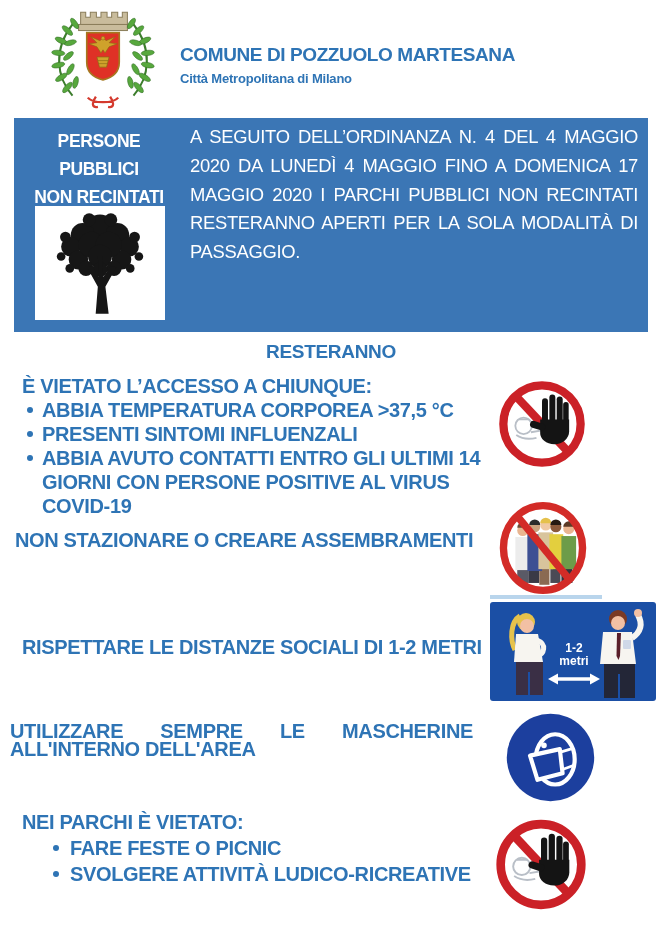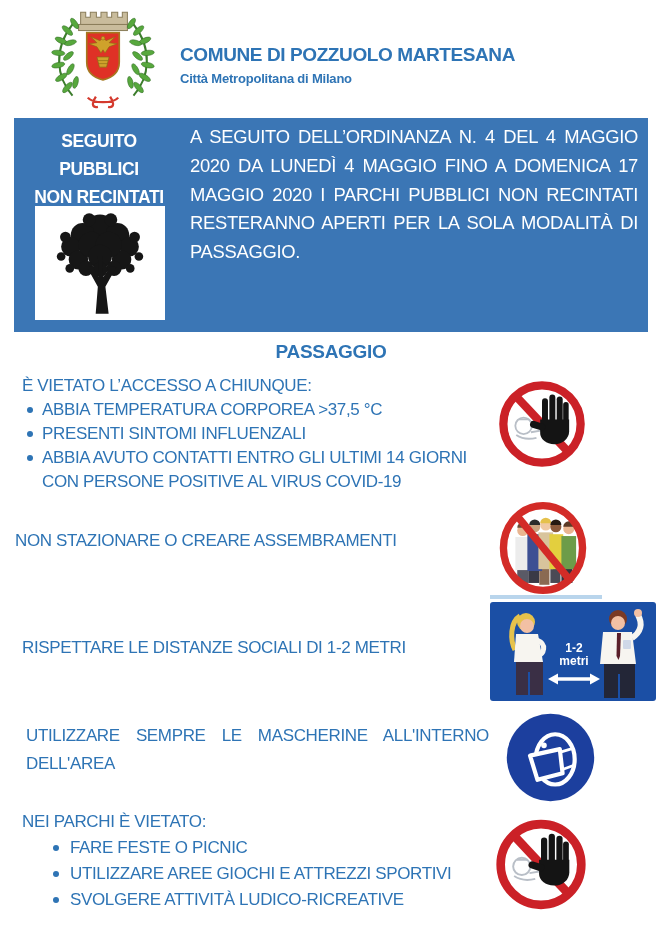--- a/index.html
+++ b/index.html
@@ -19,25 +19,25 @@
   .banner-title{margin-top:9px;text-align:center;color:#fff;font-weight:bold;
                 font-size:17.5px;line-height:28px;letter-spacing:-0.4px;}
   .tree-box{position:absolute;left:21px;top:88px;width:130px;height:114px;background:#fff;}
   .tree-box svg{position:absolute;left:3px;top:3px;}
   .banner-par{position:absolute;left:176px;top:5px;width:448px;color:#fff;font-weight:normal;
               font-size:18.4px;line-height:28.8px;text-align:justify;letter-spacing:-0.3px;}
 
   
   .important{position:absolute;left:0;top:341px;width:662px;text-align:center;
              color:#2e74b5;font-weight:bold;font-size:19px;letter-spacing:-0.3px;}
-  .sec{position:absolute;color:#2e74b5;font-weight:normal;font-size:17px;letter-spacing:-0.35px;}
+  .sec{position:absolute;color:#2e74b5;font-weight:bold;font-size:20px;letter-spacing:-0.35px;}
   .sec1{left:22px;top:374px;width:462px;line-height:24px;}
   .sec2{left:15px;top:529px;width:460px;line-height:23px;}
   .sec3{left:22px;top:636px;width:460px;line-height:23px;}
-  .sec4{left:26px;top:722px;width:463px;line-height:28px;text-align:justify;}
+  .sec4{left:10px;top:722px;width:463px;line-height:18px;text-align:justify;}
   .sec5{left:22px;top:809px;width:462px;line-height:26px;}
   ul.blt{margin:0;padding:0;list-style:none;}
   .blt li{position:relative;padding-left:20px;}
   .blt li::before{content:"";position:absolute;left:5px;top:9px;width:6px;height:6px;
                   border-radius:50%;background:#2e74b5;}
   .sec5 .blt li{padding-left:48px;}
   .sec5 .blt li::before{left:31px;top:10px;}
 
   
   .icon{position:absolute;}
@@ -105,21 +105,21 @@
     </svg>
   </div>
   <div class="header-text">
     <div class="header-title">COMUNE DI POZZUOLO MARTESANA</div>
     <div class="header-subtitle">Città Metropolitana di Milano</div>
   </div>
 
   <div class="banner">
     <div class="banner-left">
       <div class="banner-title">
-        <div>SEGUITO</div>
+        <div>PERSONE</div>
         <div>PUBBLICI</div>
         <div>NON RECINTATI</div>
       </div>
       <div class="tree-box">
         <svg width="124" height="108" viewBox="0 0 100 100" fill="#161616">
           <circle cx="50" cy="18" r="13"></circle>
             <circle cx="34" cy="24" r="11"></circle>
             <circle cx="66" cy="24" r="11"></circle>
           <circle cx="23" cy="35" r="9"></circle>
             <circle cx="77" cy="35" r="9"></circle>
@@ -139,21 +139,21 @@
             <circle cx="86" cy="44" r="4"></circle>
           <circle cx="22" cy="55" r="4"></circle>
             <circle cx="78" cy="55" r="4"></circle>
           <path d="M46,97 L48,72 L38,54 l5,-1 L49,63 L48,44 h4 L53,63 L60,53 l5,1 L55,72 L58,97 Z"></path>
         </svg>
       </div>
     </div>
     <div class="banner-par">A SEGUITO DELL’ORDINANZA N. 4 DEL 4 MAGGIO 2020 DA LUNEDÌ 4 MAGGIO FINO A DOMENICA 17 MAGGIO 2020 I PARCHI PUBBLICI NON RECINTATI RESTERANNO APERTI PER LA SOLA MODALITÀ DI PASSAGGIO.</div>
   </div>
 
-  <div class="important">PASSAGGIO</div>
+  <div class="important">RESTERANNO</div>
 
   <div class="sec sec1">
     <div>È VIETATO L’ACCESSO A CHIUNQUE:</div>
     <ul class="blt">
       <li>ABBIA TEMPERATURA CORPOREA &gt;37,5 °C</li>
       <li>PRESENTI SINTOMI INFLUENZALI</li>
       <li>ABBIA AVUTO CONTATTI ENTRO GLI ULTIMI 14 GIORNI CON PERSONE POSITIVE AL VIRUS COVID-19</li>
     </ul>
   </div>
   <div class="icon icon-noaccess-1">
@@ -253,21 +253,20 @@
       <line x1="60" y1="64" x2="76" y2="58" stroke="#fff" stroke-width="3"></line>
       <path d="M28,48 L60,41 L63,67 L36,74 Z" fill="#1c3f9e" stroke="#fff" stroke-width="4.5" stroke-linejoin="round"></path>
       <circle cx="43" cy="37" r="3" fill="#fff"></circle>
     </svg>
   </div>
 
   <div class="sec sec5">
     <div>NEI PARCHI È VIETATO:</div>
     <ul class="blt">
       <li>FARE FESTE O PICNIC</li>
-      <li>UTILIZZARE AREE GIOCHI E ATTREZZI SPORTIVI</li>
       <li>SVOLGERE ATTIVITÀ LUDICO-RICREATIVE</li>
     </ul>
   </div>
   <div class="icon icon-noaccess-2">
     <svg width="96" height="97" viewBox="0 0 100 100">
       <circle cx="50" cy="50" r="41" fill="#fff"></circle>
       <g stroke="#b9bfc7" stroke-width="2" fill="#fff">
         <circle cx="30" cy="52" r="9"></circle>
         <path d="M25,45 h11 M22,62 c6,4 14,5 22,3 M38,59 L50,57" fill="none"></path>
       </g>

